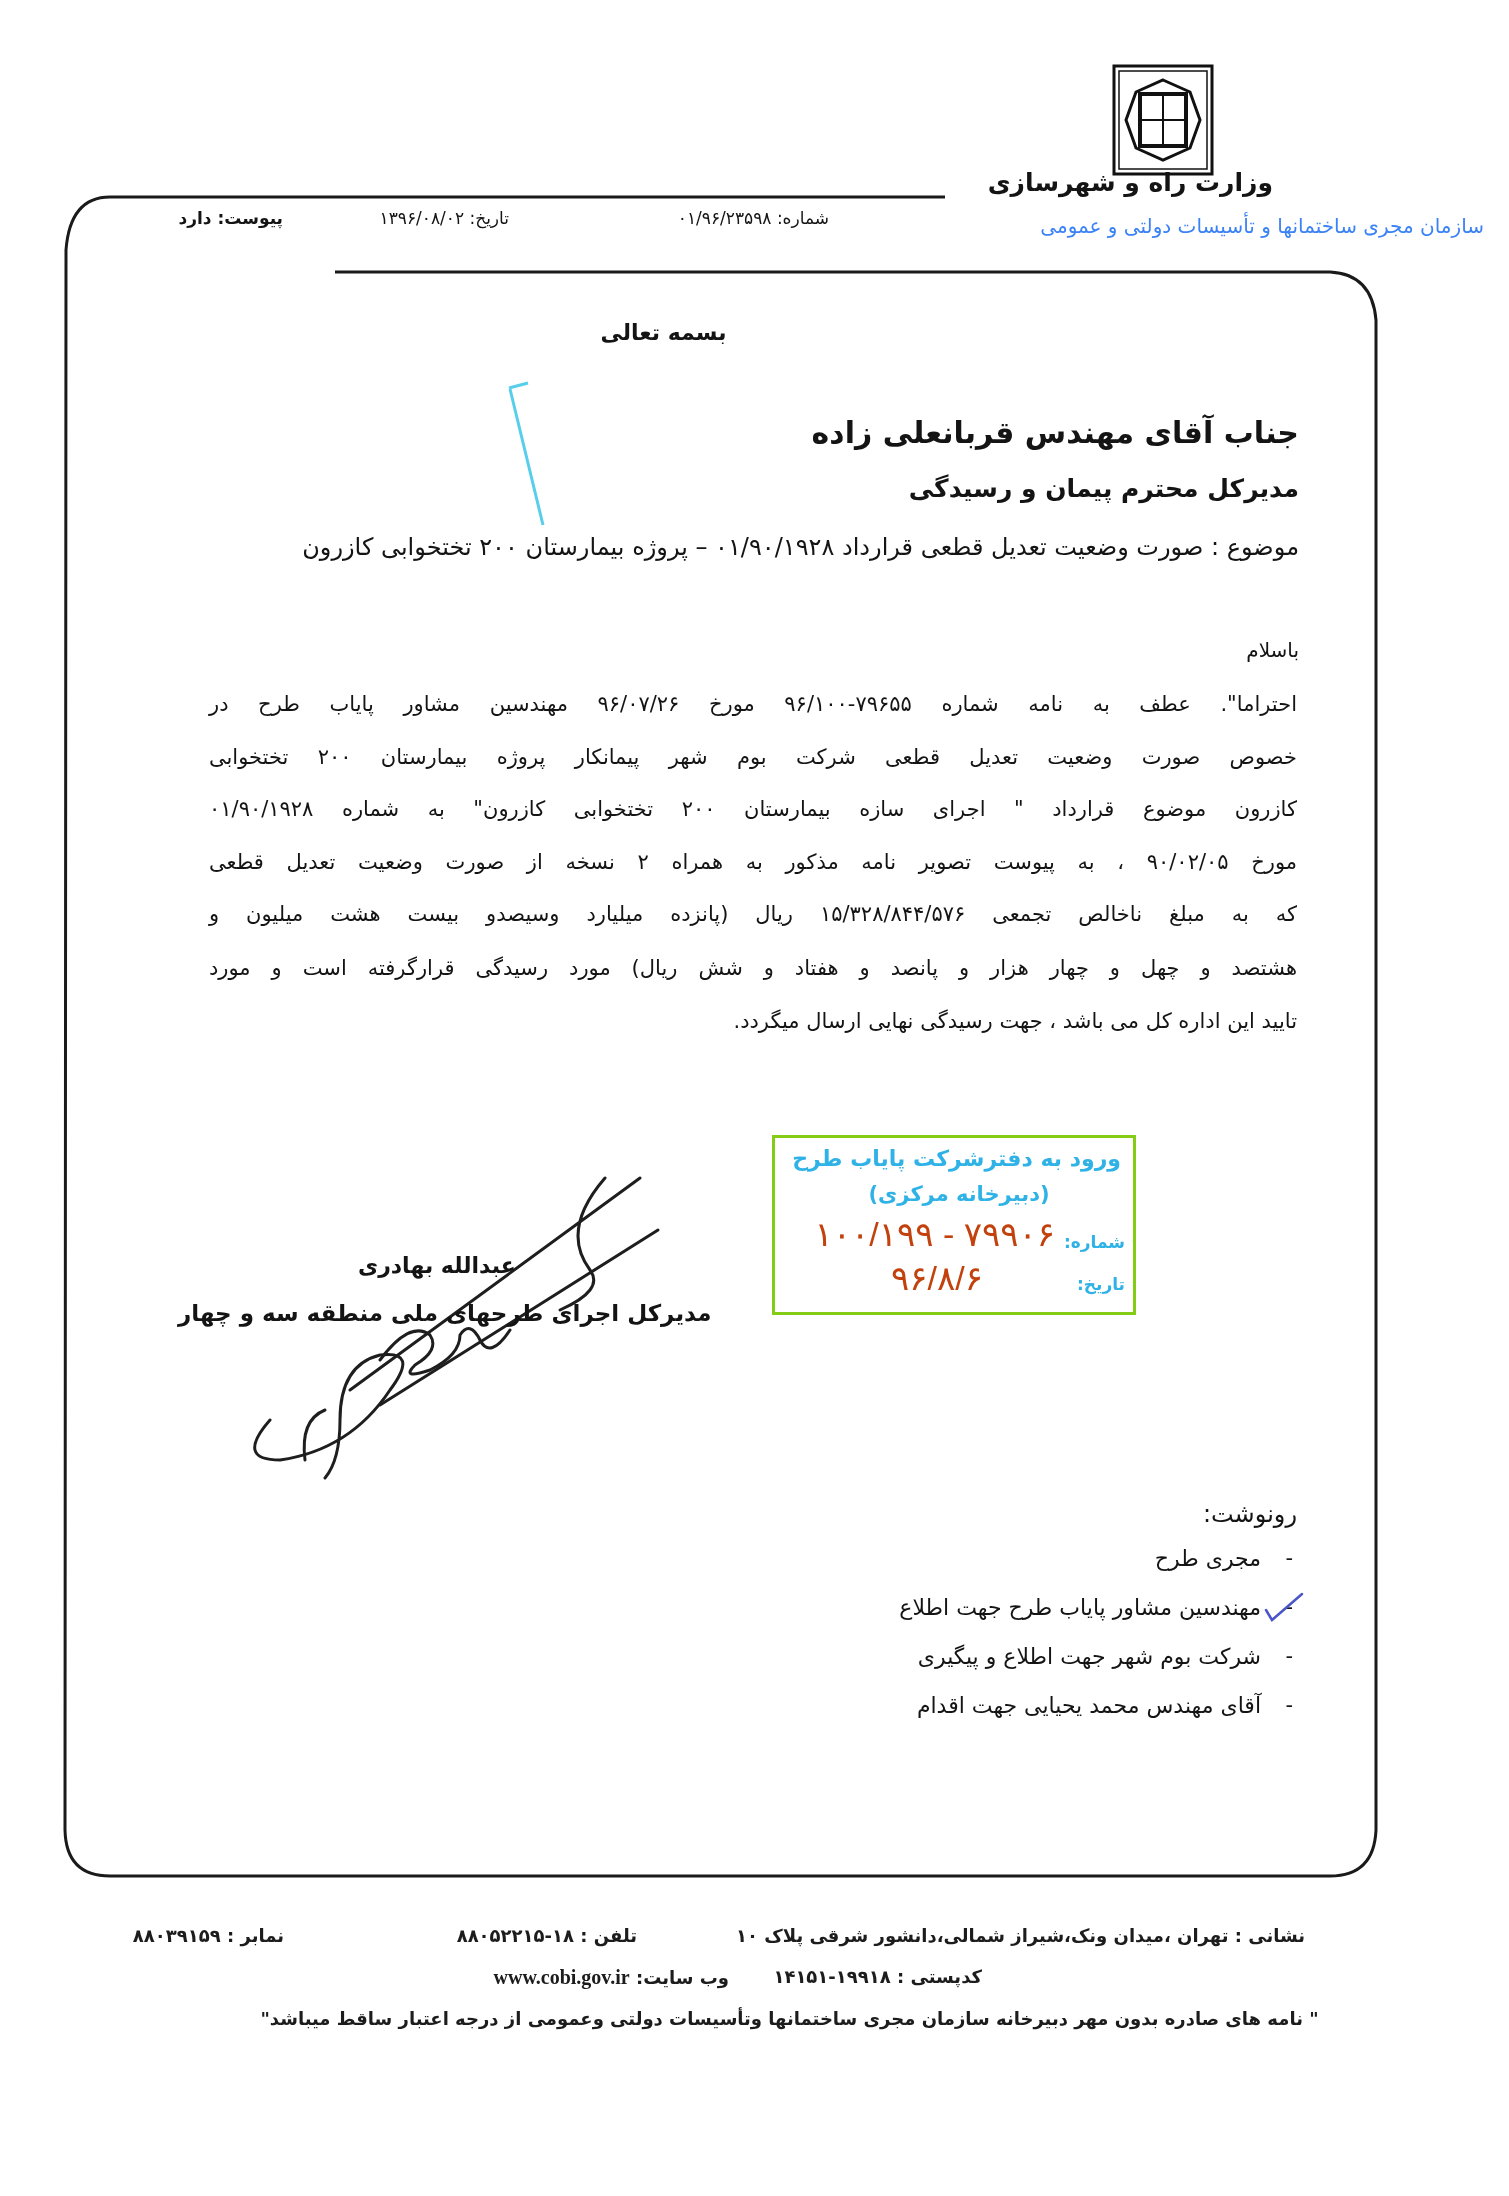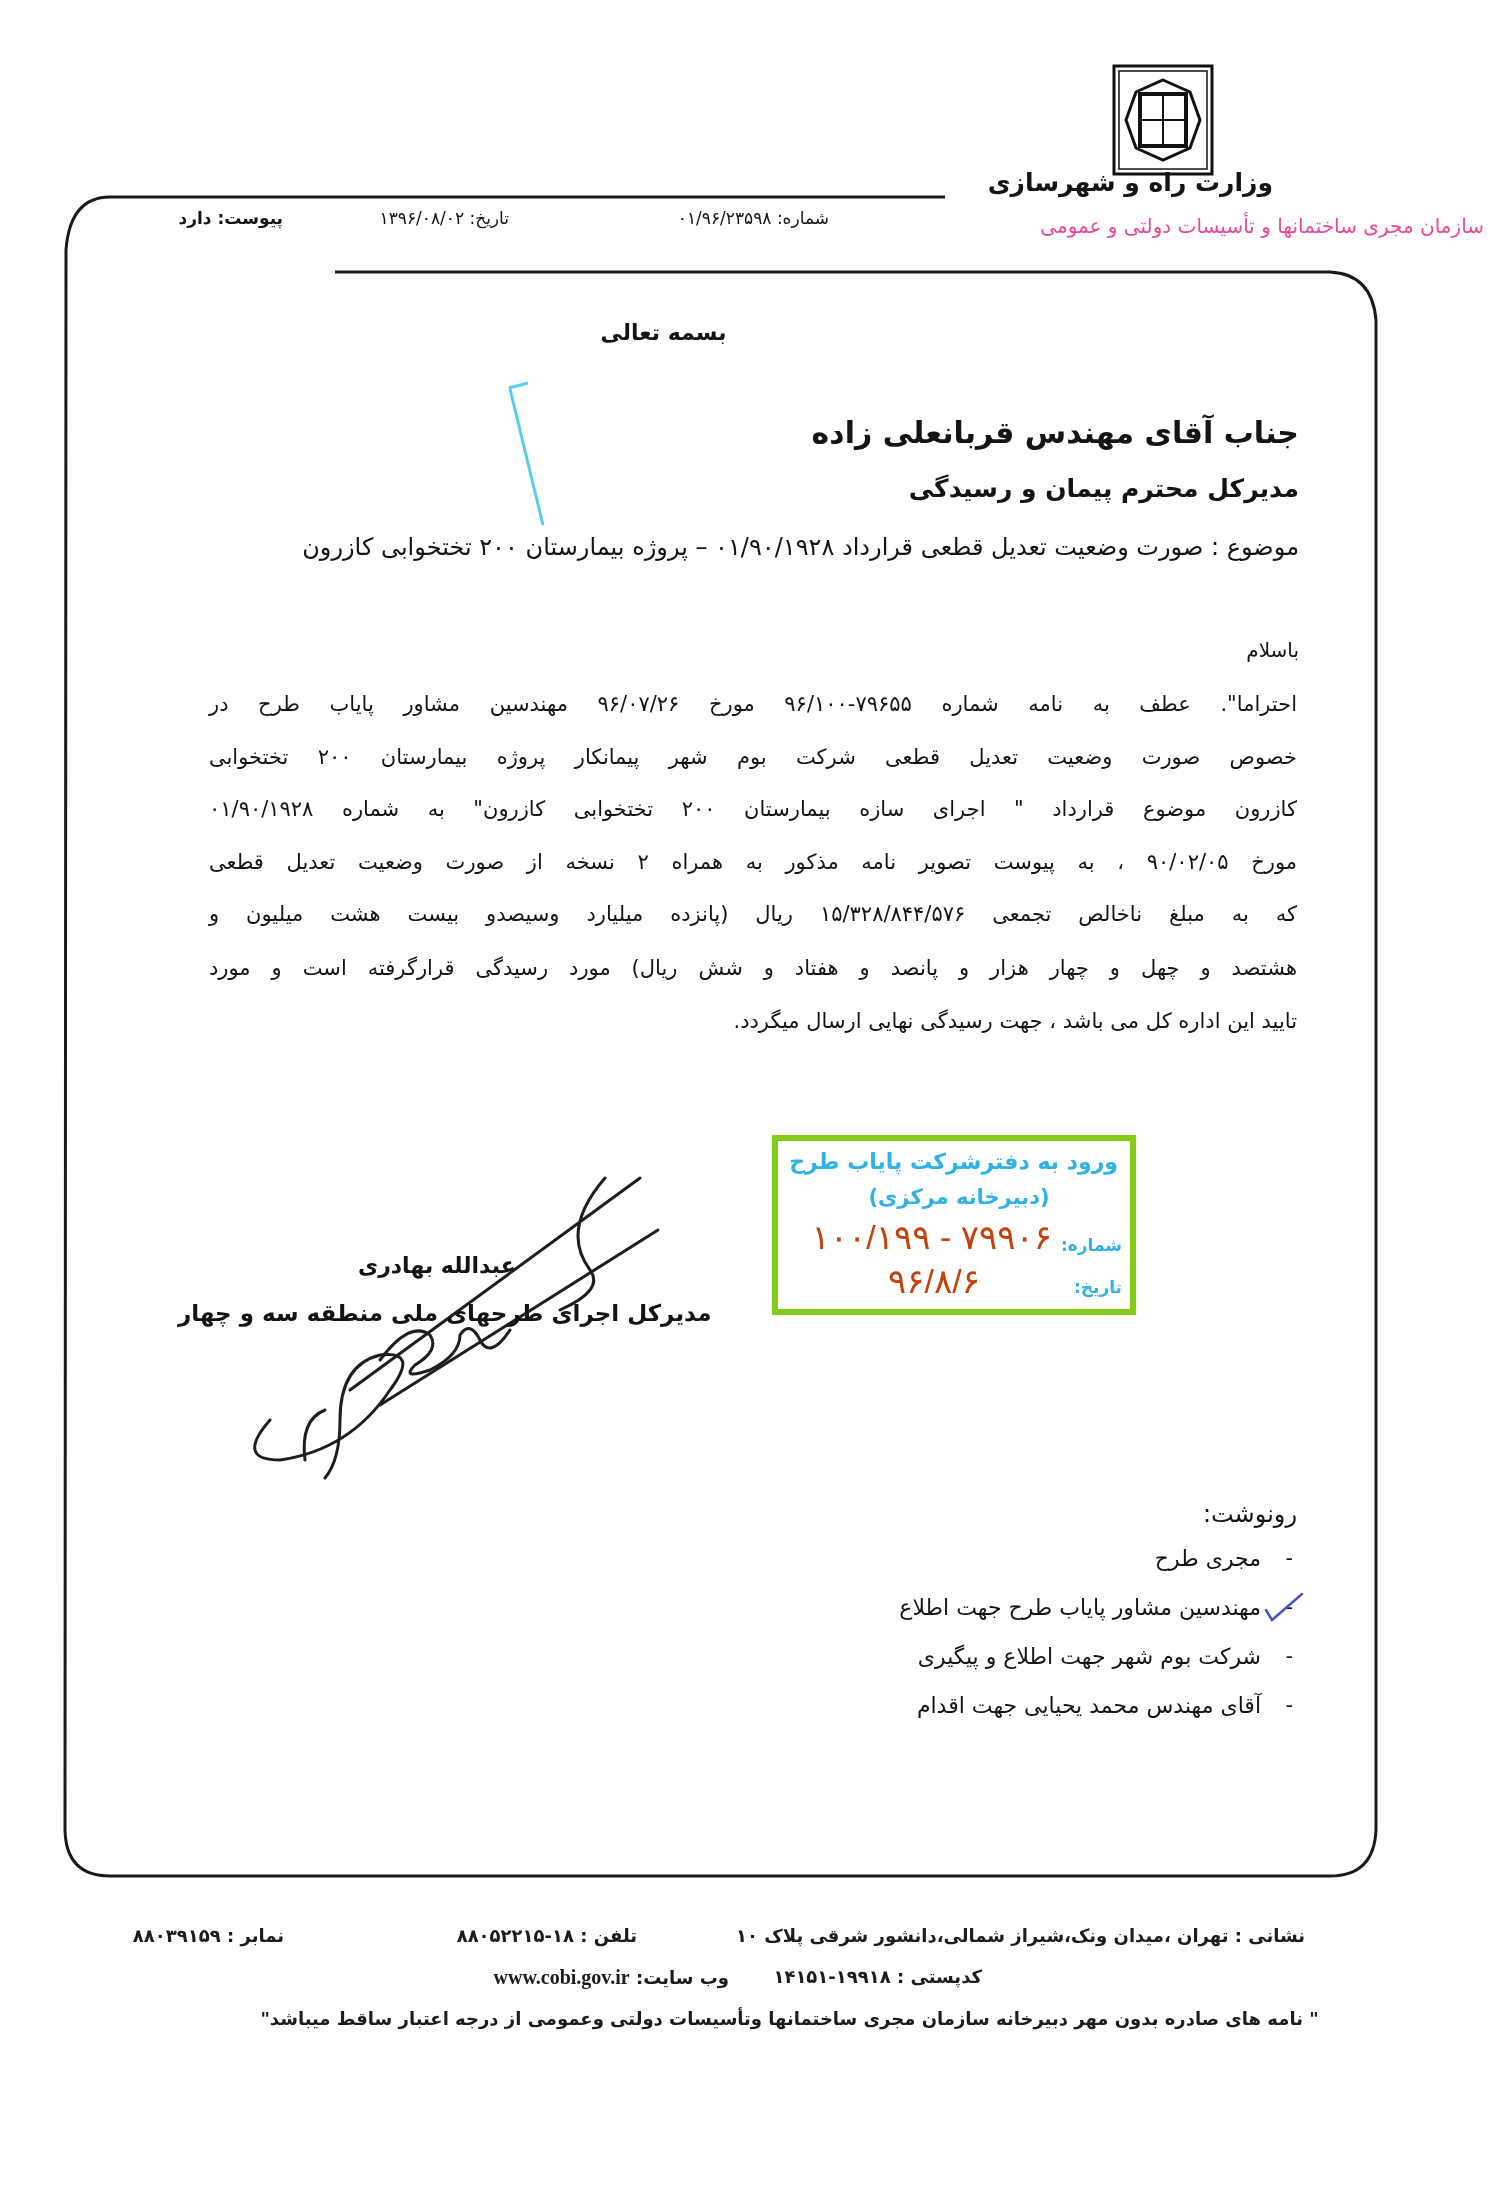--- a/index.html
+++ b/index.html
@@ -4,37 +4,37 @@
   <style>
     html, body { margin: 0; padding: 0; background: #ffffff; }
     body { width: 1509px; height: 2196px; position: relative; overflow: hidden;
            font-family: "DejaVu Sans", sans-serif; color: #141414; }
     .abs { position: absolute; }
     .rtl { direction: rtl; unicode-bidi: embed; white-space: nowrap; }
 
     
     #logo { left: 1112px; top: 64px; width: 102px; height: 112px; }
     #ministry { right: 236px; top: 168px; font-size: 25px; font-weight: bold; }
-    #org { right: 25px; top: 214px; font-size: 20px; color: #ec4899; }
+    #org { right: 25px; top: 214px; font-size: 20px; color: #3b82f6; }
     #meta-number { right: 680px; }
     #meta-date { right: 1000px; }
     #meta-attach { right: 1226px; font-weight: bold; }
 
     
     #basmala { left: 0; width: 1307px; text-align: center; top: 320px; font-size: 22px; font-weight: bold; padding-left: 20px; box-sizing: border-box; }
     #recipient { right: 210px; top: 415px; font-size: 30px; font-weight: bold; }
     #recipient-title { right: 210px; top: 474px; font-size: 25px; font-weight: bold; }
     #subject { right: 210px; top: 533px; font-size: 24px; font-weight: normal; }
     #greeting { right: 210px; top: 638px; font-size: 20px; margin-left: 11px; }
     .body-line { right: 212px; width: 1088px; font-size: 21px; text-align: justify; text-align-last: justify; }
     .body-line.last { text-align-last: right; }
 
     
     #stamp { left: 772px; top: 1135px; width: 364px; height: 180px;
-             border: 6px solid #84cc16; color: #2fb2e6; box-sizing: border-box; }
+             border: 3px solid #84cc16; color: #2fb2e6; box-sizing: border-box; }
     #stamp .l1 { position: absolute; right: 12px; top: 8px; font-size: 22px; font-weight: bold; }
     #stamp .l2 { position: absolute; width: 100%; text-align: center; top: 44px; font-size: 21px; font-weight: bold; padding-left: 10px; box-sizing: border-box; }
     #stamp .lbl { position: absolute; right: 8px; font-size: 17px; font-weight: bold; }
     #stamp .hand { position: absolute; color: #c2410c; font-size: 34px; font-family: Liberation Sans, sans-serif; }
 
     
     #sig-name { left: 358px; top: 1253px; font-size: 22px; font-weight: bold; }
     #sig-title { left: 178px; top: 1300px; font-size: 23px; font-weight: bold; }
     #signature { left: 230px; top: 1160px; width: 440px; height: 320px; }
 

